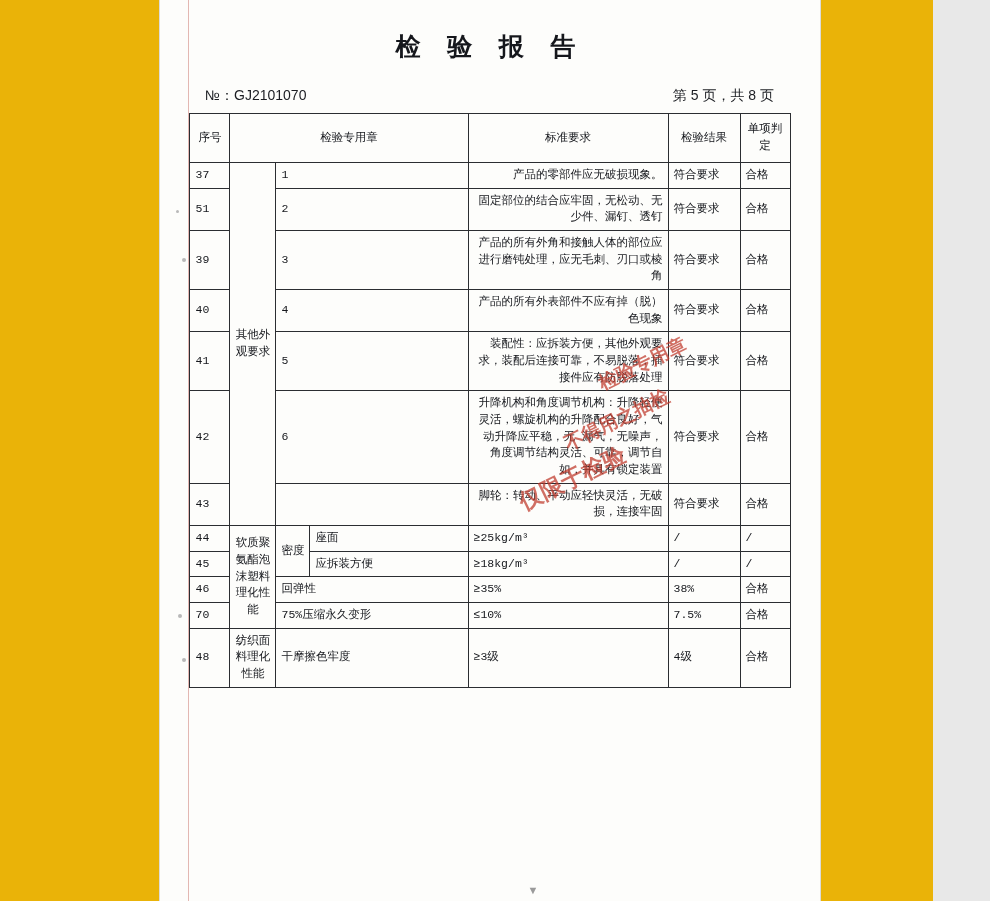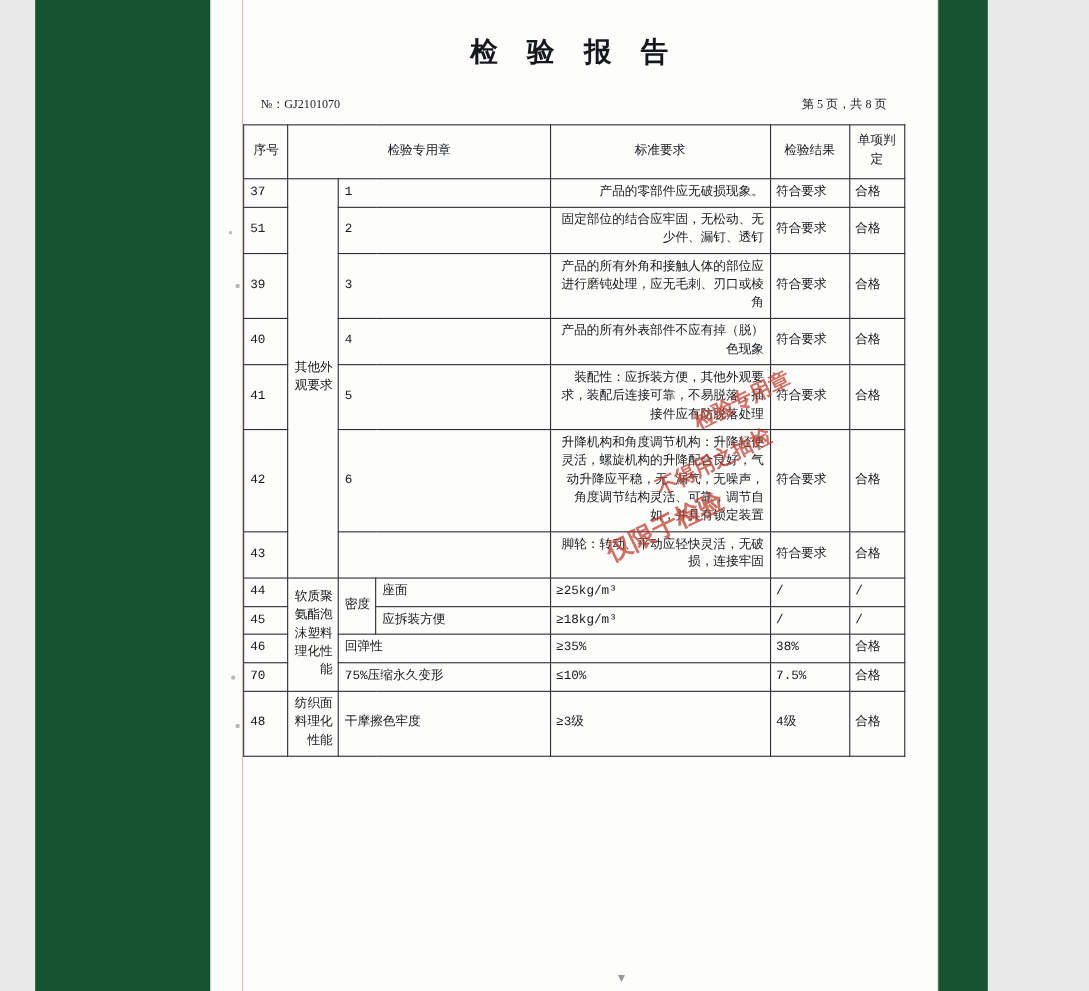--- a/index.html
+++ b/index.html
@@ -3,25 +3,24 @@
 <meta charset="utf-8">
 <style>
   html, body {
     margin: 0;
     padding: 0;
     background: #e8e8e8;
     font-family: "Liberation Sans", sans-serif;
   }
   #page {
     position: relative;
-    width: 866px;
+    width: 933px;
     height: 901px;
-    background: #14532d;
+    background: #eab308;
     overflow: hidden;
-    margin-left: 32px;
   }
   .scan-sheet {
     position: absolute;
     left: 160px;
     top: 0;
     width: 660px;
     height: 901px;
     background: #fdfdfb;
     box-shadow: 0 0 0 1px #dcdcdc;
   }
@@ -40,23 +39,23 @@
     font-size: 25px;
     font-weight: bold;
     letter-spacing: 9px;
     color: #15171c;
     margin-top: 30px;
   }
   .meta-row {
     position: relative;
     margin: 24px 40px 0 45px;
     height: 18px;
-    font-size: 11px;
+    font-size: 14px;
     color: #1b1d22;
-    font-family: Liberation Serif, serif;
+    font-family: Liberation Sans, sans-serif;
   }
   .meta-no {
     position: absolute;
     left: 0;
     top: 0;
     white-space: nowrap;
   }
   .meta-page {
     position: absolute;
     right: 6px;
@@ -80,21 +79,21 @@
     vertical-align: middle;
   }
   .head td {
     text-align: center;
     font-size: 12.5px;
     height: 40px;
   }
   .c-center { text-align: left; }
   .c-left { text-align: right; }
   .vert-label {
-    text-align: right;
+    text-align: center;
     font-size: 11.5px;
     line-height: 1.35;
   }
   .num-col { width: 40px; }
   .grp-col { width: 46px; }
   .sub-col { width: 34px; }
   .item-col { width: 158px; }
   .std-col  { width: 200px; }
   .res-col  { width: 72px; }
   .judge-col{ width: 50px; }

